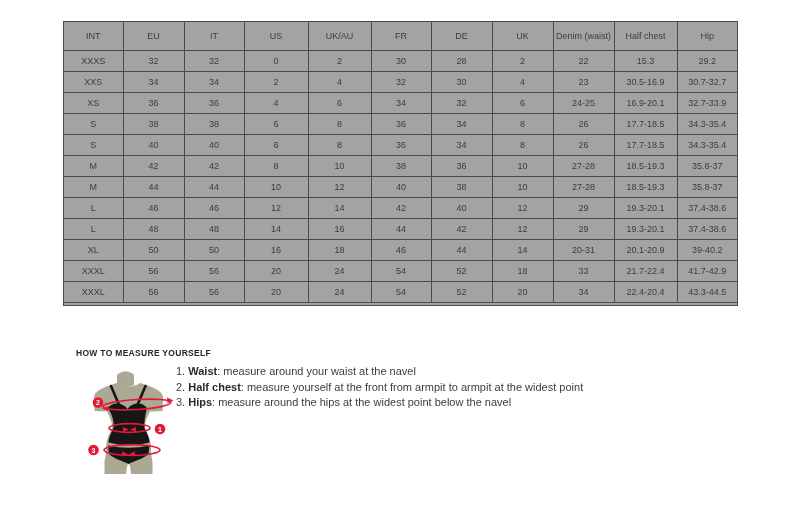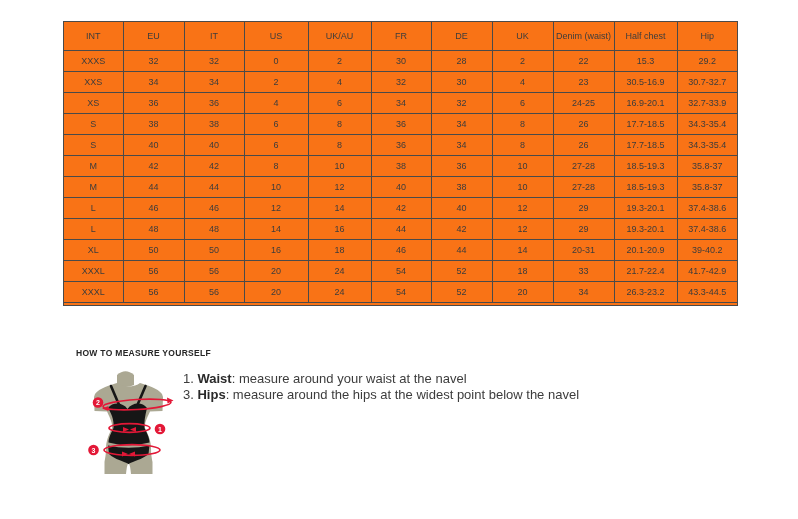--- a/index.html
+++ b/index.html
@@ -4,40 +4,40 @@
 <style>
   html,body{margin:0;padding:0;background:#fff;}
   body{
     width:798px;height:519px;position:relative;overflow:hidden;
     font-family:"Liberation Sans",sans-serif;
     --accent-red:#e31837;--mannequin-body:#aba893;--garment-black:#161616;
     --table-border:#4a4a4a;--text-dark:#3c3c3c;
   }
   .table-wrap{
     position:absolute;left:63px;top:21px;width:673px;
-    border:1px solid var(--table-border);padding-bottom:2px;background:#f97316;
+    border:1px solid var(--table-border);padding-bottom:2px;background:#a3a3a3;
   }
   table{width:100%;border-collapse:collapse;table-layout:fixed;}
   th,td{
     border-right:1px solid var(--table-border);
     border-bottom:1px solid var(--table-border);
     text-align:center;vertical-align:middle;color:var(--text-dark);
     font-size:9px;padding:0;overflow:hidden;white-space:nowrap;
   }
   th:last-child,td:last-child{border-right:none;}
   th{height:28px;font-weight:400;}
   td{height:20px;}
   .measure-heading{
     position:absolute;left:76px;top:348px;margin:0;
     font-size:8.5px;font-weight:700;color:#262626;letter-spacing:.3px;
   }
   .measure-figure{position:absolute;left:84px;top:366px;}
   .steps{
-    position:absolute;left:176px;top:364px;margin:7px;padding:0;list-style:none;
-    font-size:13px;color:var(--text-dark);
+    position:absolute;left:176px;top:364px;margin:0;padding:0;list-style:none;
+    font-size:11px;color:var(--text-dark);
   }
   .steps li{line-height:15.5px;white-space:nowrap;}
   .steps b{font-weight:700;color:#2a2a2a;}
   .badge-num{fill:#fff;font-size:7px;font-weight:700;font-family:"Liberation Sans",sans-serif;}
 </style>
 </head>
 <body style="--accent-red: #e31837; --mannequin-body: #aba893; --garment-black: #161616; --table-border: #4a4a4a; --text-dark: #3c3c3c;">
 
 <div class="table-wrap">
   <table>
@@ -216,21 +216,21 @@
         <tr>
           <td>XXXL</td>
           <td>56</td>
           <td>56</td>
           <td>20</td>
           <td>24</td>
           <td>54</td>
           <td>52</td>
           <td>20</td>
           <td>34</td>
-          <td>26.3-23.2</td>
+          <td>22.4-20.4</td>
           <td>43.3-44.5</td>
         </tr>
       </tbody>
   </table>
 </div>
 
 <h2 class="measure-heading">HOW TO MEASURE YOURSELF</h2>
 
 <svg class="measure-figure" width="100" height="115" viewBox="0 0 100 115" xmlns="http://www.w3.org/2000/svg">
 
@@ -276,14 +276,15 @@
     <text class="badge-num" x="76" y="65.7" text-anchor="middle">1</text>
   </g>
   <g>
     <circle cx="9.5" cy="84" r="5.3" fill="var(--accent-red)"></circle>
     <text class="badge-num" x="9.5" y="86.7" text-anchor="middle">3</text>
   </g>
 </svg>
 
 <ol class="steps" id="steps">
     <li><span>1. </span><b>Waist</b><span>: measure around your waist at the navel</span></li>
+    <li><span>2. </span><b>Half chest</b><span>: measure yourself at the front from armpit to armpit at the widest point</span></li>
     <li><span>3. </span><b>Hips</b><span>: measure around the hips at the widest point below the navel</span></li>
   </ol>
 
 </body></html>

